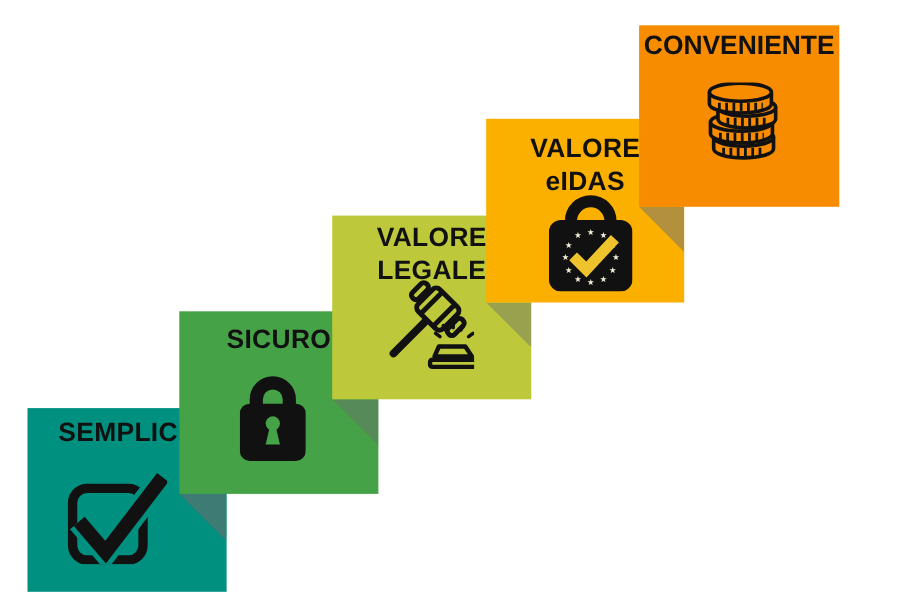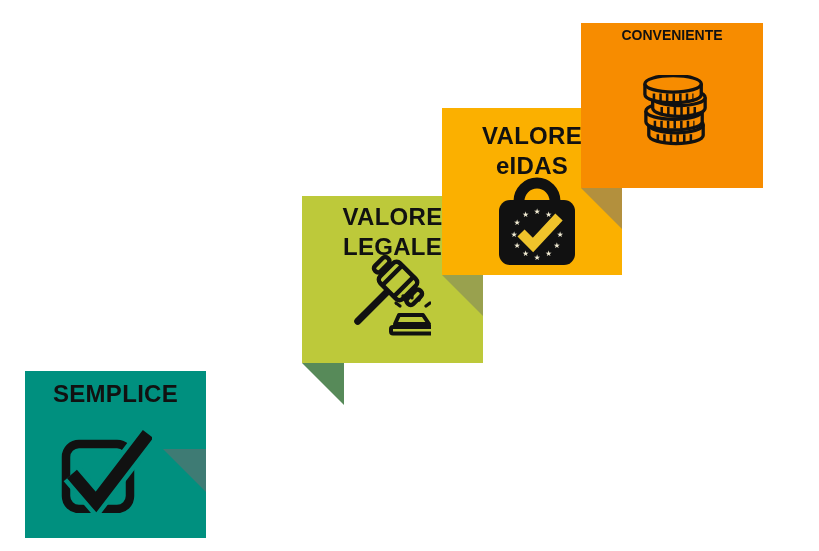--- a/index.html
+++ b/index.html
@@ -23,21 +23,21 @@
 
   .label {
     position:absolute; left:0; right:0; text-align:center;
     font-weight:700; font-size:24px; letter-spacing:.3px; line-height:1.27;
     color:var(--ink); white-space:pre-line;
   }
   .sq-1 .label { top:8px; }
   .sq-2 .label { top:11px; }
   .sq-3 .label { top:6px; }
   .sq-4 .label { top:13px; }
-  .sq-5 .label { top:4px; font-size:14px; letter-spacing:0; }
+  .sq-5 .label { top:4px; font-size:24px; letter-spacing:0; }
 
   .icon { position:absolute; display:block; }
   .icon-check { left:36px; top:57px; width:91px; height:85px; }
   .icon-lock  { left:55px; top:55px; width:60px; height:81px; }
   .icon-gavel { left:35px; top:58px; width:94px; height:83px; }
   .icon-eidas { left:57px; top:65px; width:76px; height:92px; }
   .icon-coins { left:61px; top:52px; width:68px; height:72px; }
 
   
   .ink-s   { stroke:var(--ink); fill:none; }
@@ -56,20 +56,29 @@
 
   <div class="sq sq-1">
     <div class="label">SEMPLICE</div>
     <svg class="icon icon-check" viewBox="0 0 91 85">
       <rect x="5" y="16" width="64" height="65" rx="13" class="ink-s" stroke-width="8.5"></rect>
       <path d="M11 46 L35 74 L87 6" class="teal-s" stroke-width="22"></path>
       <path d="M11 46 L35 74 L87 6" class="ink-s" stroke-width="13"></path>
     </svg>
   </div>
 
+  <div class="sq sq-2">
+    <div class="label">SICURO</div>
+    <svg class="icon icon-lock" viewBox="0 0 60 81">
+      <path d="M15 40 V25 a15 15 0 0 1 30 0 V40" class="ink-s" stroke-width="12"></path>
+      <rect x="0" y="29" width="60" height="52" rx="9" class="ink-f"></rect>
+      <circle cx="30" cy="47" r="6.5" class="green-f"></circle>
+      <path d="M27 51 L33 51 L36.5 66 L23.5 66 Z" class="green-f"></path>
+    </svg>
+  </div>
 
   <div class="sq sq-3">
     <div class="label">VALORE
 LEGALE</div>
     <svg class="icon icon-gavel" viewBox="0 0 94 83">
       <g transform="rotate(45 61 27)" class="ink-s" stroke-width="4.5" stroke-linejoin="round">
         <rect x="45" y="13" width="32" height="28" rx="5"></rect>
         <line x1="53" y1="13" x2="53" y2="41"></line>
         <line x1="69" y1="13" x2="69" y2="41"></line>
         <rect x="34" y="18" width="8" height="18" rx="3.5"></rect>

